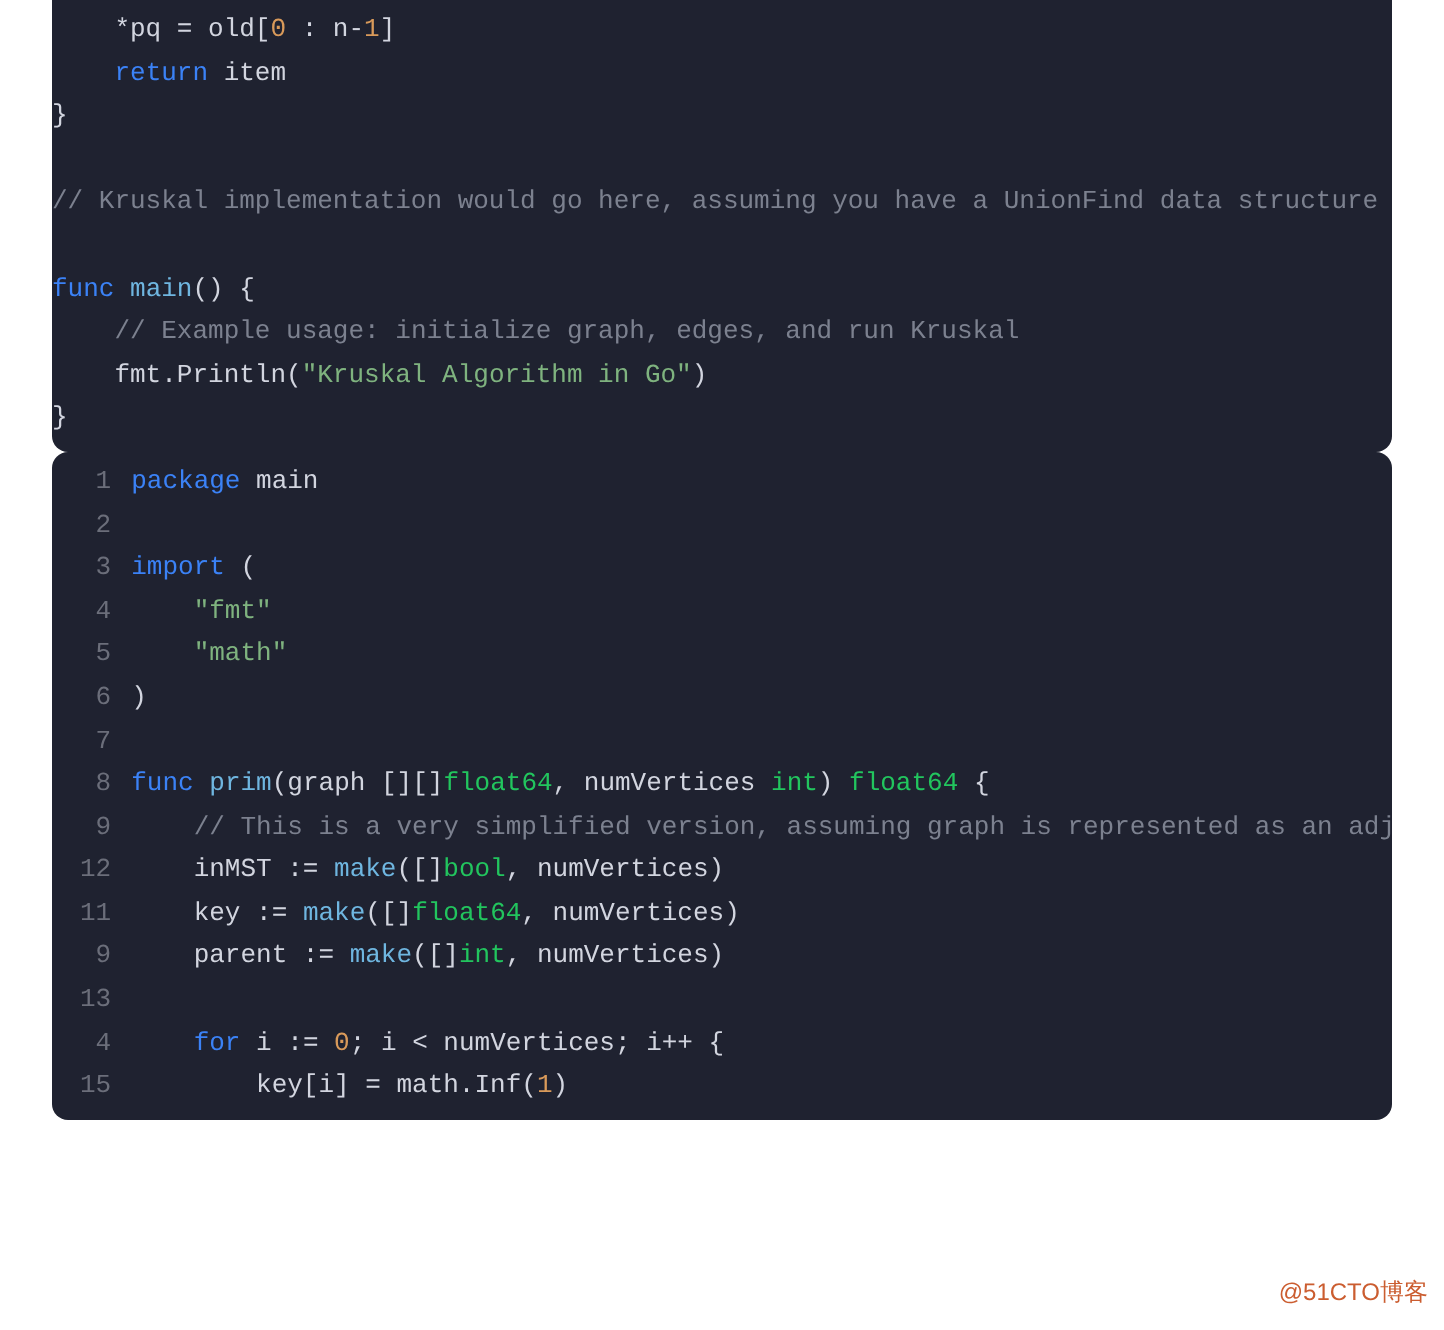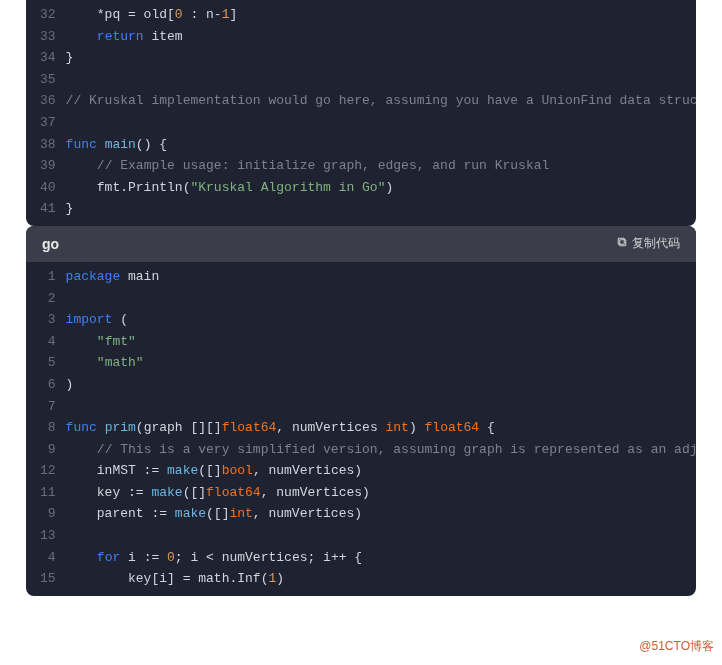--- a/index.html
+++ b/index.html
@@ -62,21 +62,21 @@
     flex: 1;
     color: #d2d5df;
     white-space: pre;
     overflow: hidden;
   }
   .code-lines .ln { height: 21.6px; display: block; }
   .kw  { color: #3b82f6; }   
   .fn  { color: #6fb6e0; }   
   .num { color: #d99a5a; }   
   .str { color: #7fb37f; }   
-  .typ { color: #f97316; }   
+  .typ { color: #22c55e; }   
   .cm  { color: #7c818f; }
   .section-title {
     color: #333;
     font-size: 15px;
     margin: 22px 0 14px 4px;
   }
   .watermark {
     position: absolute;
     right: 8px;
     bottom: 10px;
@@ -85,50 +85,26 @@
     opacity: 0.85;
   }
 </style>
 </head>
 <body>
 
 <div class="article">
 
   <div class="code-block" style="border-radius:0 0 8px 8px;">
     <div class="code-body">
-      <div class="gutter" id="gutter1">
-          <div>32</div>
-          <div>33</div>
-          <div>34</div>
-          <div>35</div>
-          <div>36</div>
-          <div>37</div>
-          <div>38</div>
-          <div>39</div>
-          <div>40</div>
-          <div>41</div>
-        </div>
       <div class="code-lines" id="lines1"><span class="ln"><span>    *pq = old[</span><span class="num">0</span><span> : n-</span><span class="num">1</span><span>]</span></span><span class="ln"><span>    </span><span class="kw">return</span><span> item</span></span><span class="ln"><span>}</span></span><span class="ln"><span></span></span><span class="ln"><span class="cm">// Kruskal implementation would go here, assuming you have a UnionFind data structure</span></span><span class="ln"><span></span></span><span class="ln"><span class="kw">func</span><span> </span><span class="fn">main</span><span>() {</span></span><span class="ln"><span>    </span><span class="cm">// Example usage: initialize graph, edges, and run Kruskal</span></span><span class="ln"><span>    fmt.Println(</span><span class="str">"Kruskal Algorithm in Go"</span><span>)</span></span><span class="ln"><span>}</span></span></div>
     </div>
   </div>
 
 
   <div class="code-block">
-    <div class="code-header">
-      <span class="lang-label">go</span>
-      <span class="copy-btn">
-        <span>
-          <svg viewBox="0 0 16 16" fill="none" stroke="#d0d0d0" stroke-width="1.4">
-            <rect x="5" y="5" width="8" height="8" rx="1"></rect>
-            <rect x="3" y="3" width="8" height="8" rx="1"></rect>
-          </svg>
-        </span>
-        <span>复制代码</span>
-      </span>
-    </div>
     <div class="code-body">
       <div class="gutter" id="gutter2">
           <div>1</div>
           <div>2</div>
           <div>3</div>
           <div>4</div>
           <div>5</div>
           <div>6</div>
           <div>7</div>
           <div>8</div>

